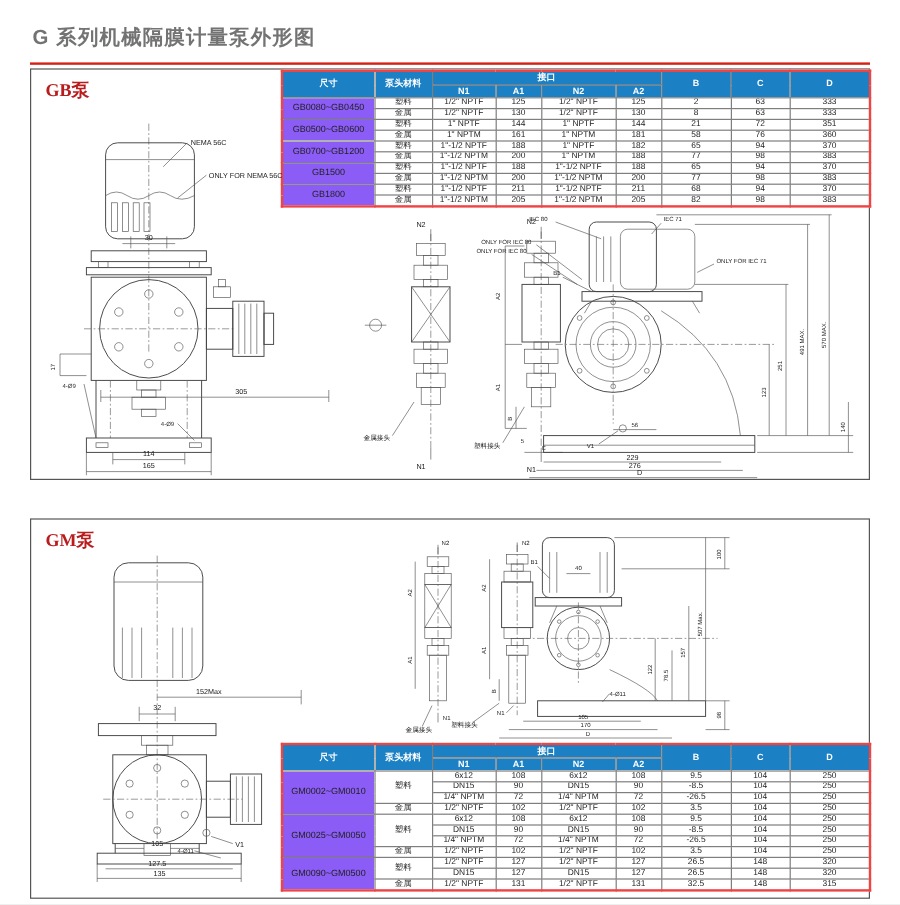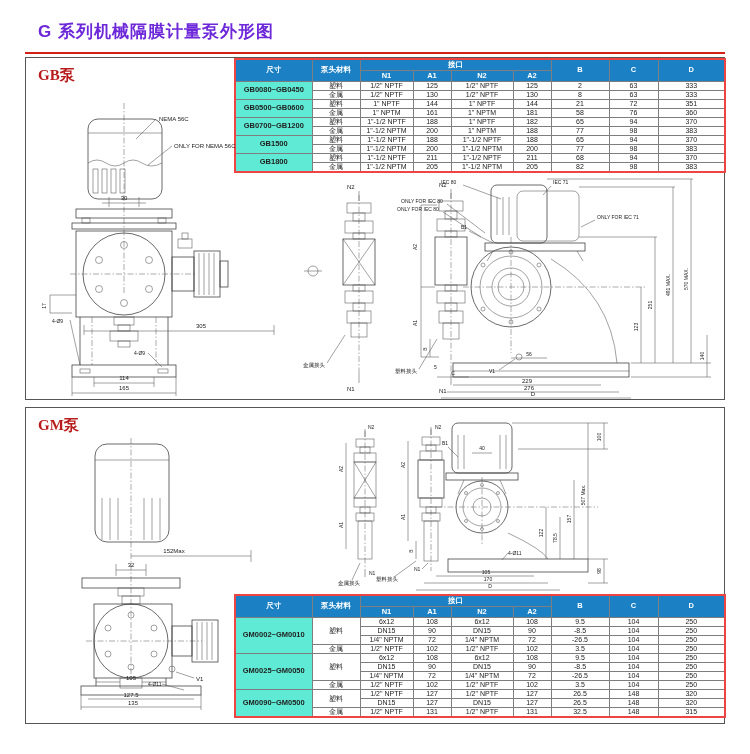--- a/index.html
+++ b/index.html
@@ -1,30 +1,30 @@
 <!DOCTYPE html>
 <html><head>
 <meta charset="utf-8">
 <style>
   html,body{margin:0;padding:0;background:#e8e8e8;}
   .page{position:relative;width:750px;height:754px;background:#ffffff;
         font-family:"Liberation Sans","DejaVu Sans",sans-serif;outline:1px solid #c9c9c9;overflow:hidden;}
-  .title{position:absolute;left:27px;top:20px;font-size:17px;font-weight:bold;color:#6d28d9;letter-spacing:1px;margin-left:11px;}
+  .title{position:absolute;left:27px;top:20px;font-size:17px;font-weight:bold;color:#737373;letter-spacing:1px;}
   .redline{position:absolute;left:25px;top:52px;width:700px;height:2px;background:#d42015;}
   .sec{position:absolute;left:25px;width:698px;border:1px solid #555;background:#fff;}
   #gb-box{top:57px;height:341px;}
-  #gm-box{top:407px;height:315px;}
+  #gm-box{top:432px;height:315px;}
   .seclabel{position:absolute;left:12px;top:8px;font-size:15px;font-weight:bold;color:#b91c1c;font-family:Liberation Serif, serif;}
   table.spec{position:absolute;border-collapse:collapse;table-layout:fixed;background:#fff;
              font-size:7px;border:2px solid #ef4444;}
   table.spec td,table.spec th{border:1px solid #7e7e7e;text-align:center;vertical-align:middle;
              padding:0;line-height:1.1;white-space:nowrap;overflow:hidden;color:#222;}
   table.spec th{background:#1b80c4;color:#fff;font-weight:bold;height:10px;font-size:7.5px;}
   table.spec td{height:8px;}
-  td.sz{background:#5eead4;color:#fff;font-weight:bold;font-size:7.5px;}
+  td.sz{background:#8b5cf6;color:#fff;font-weight:normal;font-size:7.5px;}
   #gb-table{left:208px;top:0px;width:492px;}
   #gm-table{left:208px;top:186px;width:492px;}
   svg{position:absolute;overflow:visible;}
   svg text{fill:#222;font-family:"Liberation Sans","DejaVu Sans",sans-serif;}
   .ln{stroke:#444;stroke-width:0.8;fill:none;}
   .thin{stroke:#555;stroke-width:0.55;fill:none;}
   .cl{stroke:#666;stroke-width:0.55;fill:none;stroke-dasharray:6 2 1.5 2;}
   .dim{font-size:6px;text-anchor:middle;}
   .lbl{font-size:6px;}
   .sml{font-size:5px;}

